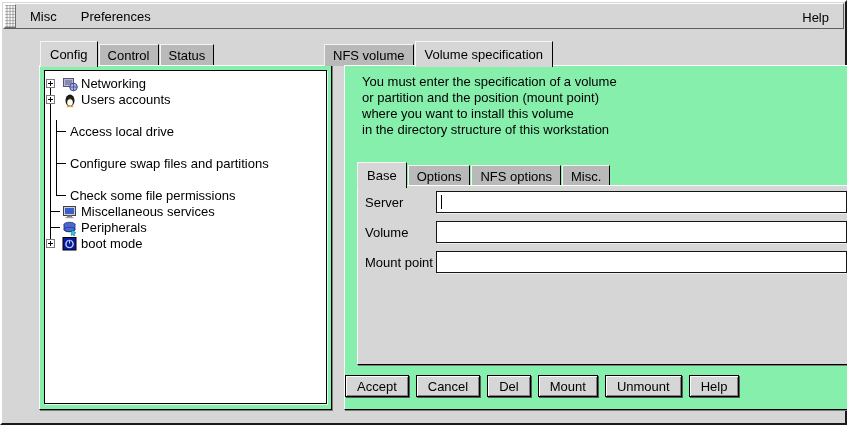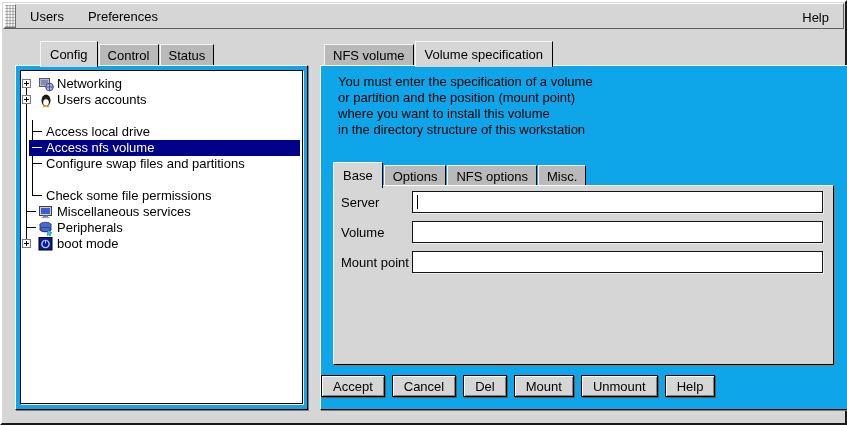--- a/index.html
+++ b/index.html
@@ -23,23 +23,23 @@
 
   
   .tabs { position:absolute; display:flex; align-items:flex-end; height:26px; }
   .tab { background:#b9b9b9; padding:3px 8px 4px; margin-right:1px; cursor:default;
          border-top:1px solid #f4f4f4; border-left:1px solid #f4f4f4; border-right:1px solid #000;
          height:22px; white-space:nowrap; }
   .tab.active { background:#d6d6d6; height:26px; padding:5px 9px 5px; position:relative; z-index:5;
                 margin-bottom:-1px; }
 
   
-  .page { position:absolute; background:#0ea5e9;
+  .page { position:absolute; background:#86efac;
           border:1px solid; border-color:#ffffff #000000 #000000 #ffffff;
-          box-shadow:1px 1px 0 #7d7d7d; }
+          box-shadow:1px 1px 0 #7d7d7d;margin-left:24px; }
 
   
   .treeview { position:absolute; left:4px; top:4px; width:283px; height:334px;
               background:#fff; border:1px solid #000; box-shadow:1px 1px 0 #f2f2f2; overflow:hidden; }
   .tree-rows { position:absolute; left:0; top:5px; right:0; bottom:0; }
   .vline  { position:absolute; left:5px;  top:8px;  width:1px; height:160px; background:#000; }
   .vline2 { position:absolute; left:11px; top:44px; width:1px; height:76px;  background:#000; }
   .trow { position:absolute; left:0; right:0; height:16px; cursor:default; }
   .trow .dash { position:absolute; top:7px; width:10px; height:1px; background:#000; z-index:2; }
   .trow.lvl0 .dash { left:5px; }
@@ -77,21 +77,21 @@
          border:1px solid #000;
          box-shadow:inset 1px 1px 0 #ffffff, inset -1px -1px 0 #828282, 1px 1px 0 #5a5a5a; }
 </style>
 </head>
 <body>
 
 <div class="window">
 
   <div class="menubar">
     <div class="grip"></div>
-    <span class="menu-item">Users</span>
+    <span class="menu-item">Misc</span>
     <span class="menu-item">Preferences</span>
     <span class="menu-help">Help</span>
   </div>
 
   <div class="tabs" style="left:14px; top:38px;padding-left:24px;">
     <div class="tab active">Config</div>
     <div class="tab">Control</div>
     <div class="tab">Status</div>
   </div>
 
@@ -133,24 +133,20 @@
           </span>
           <span class="tlabel">Users accounts</span>
         </div>
 
 
         <div class="trow lvl1" style="top:48px">
           <i class="dash"></i>
           <span class="tlabel">Access local drive</span>
         </div>
 
-        <div class="trow lvl1 selected" style="top:64px">
-          <i class="dash"></i>
-          <span class="tlabel">Access nfs volume</span>
-        </div>
 
         <div class="trow lvl1" style="top:80px">
           <i class="dash"></i>
           <span class="tlabel">Configure swap files and partitions</span>
         </div>
 
 
         <div class="trow lvl1" style="top:112px">
           <i class="dash"></i>
           <span class="tlabel">Check some file permissions</span>

